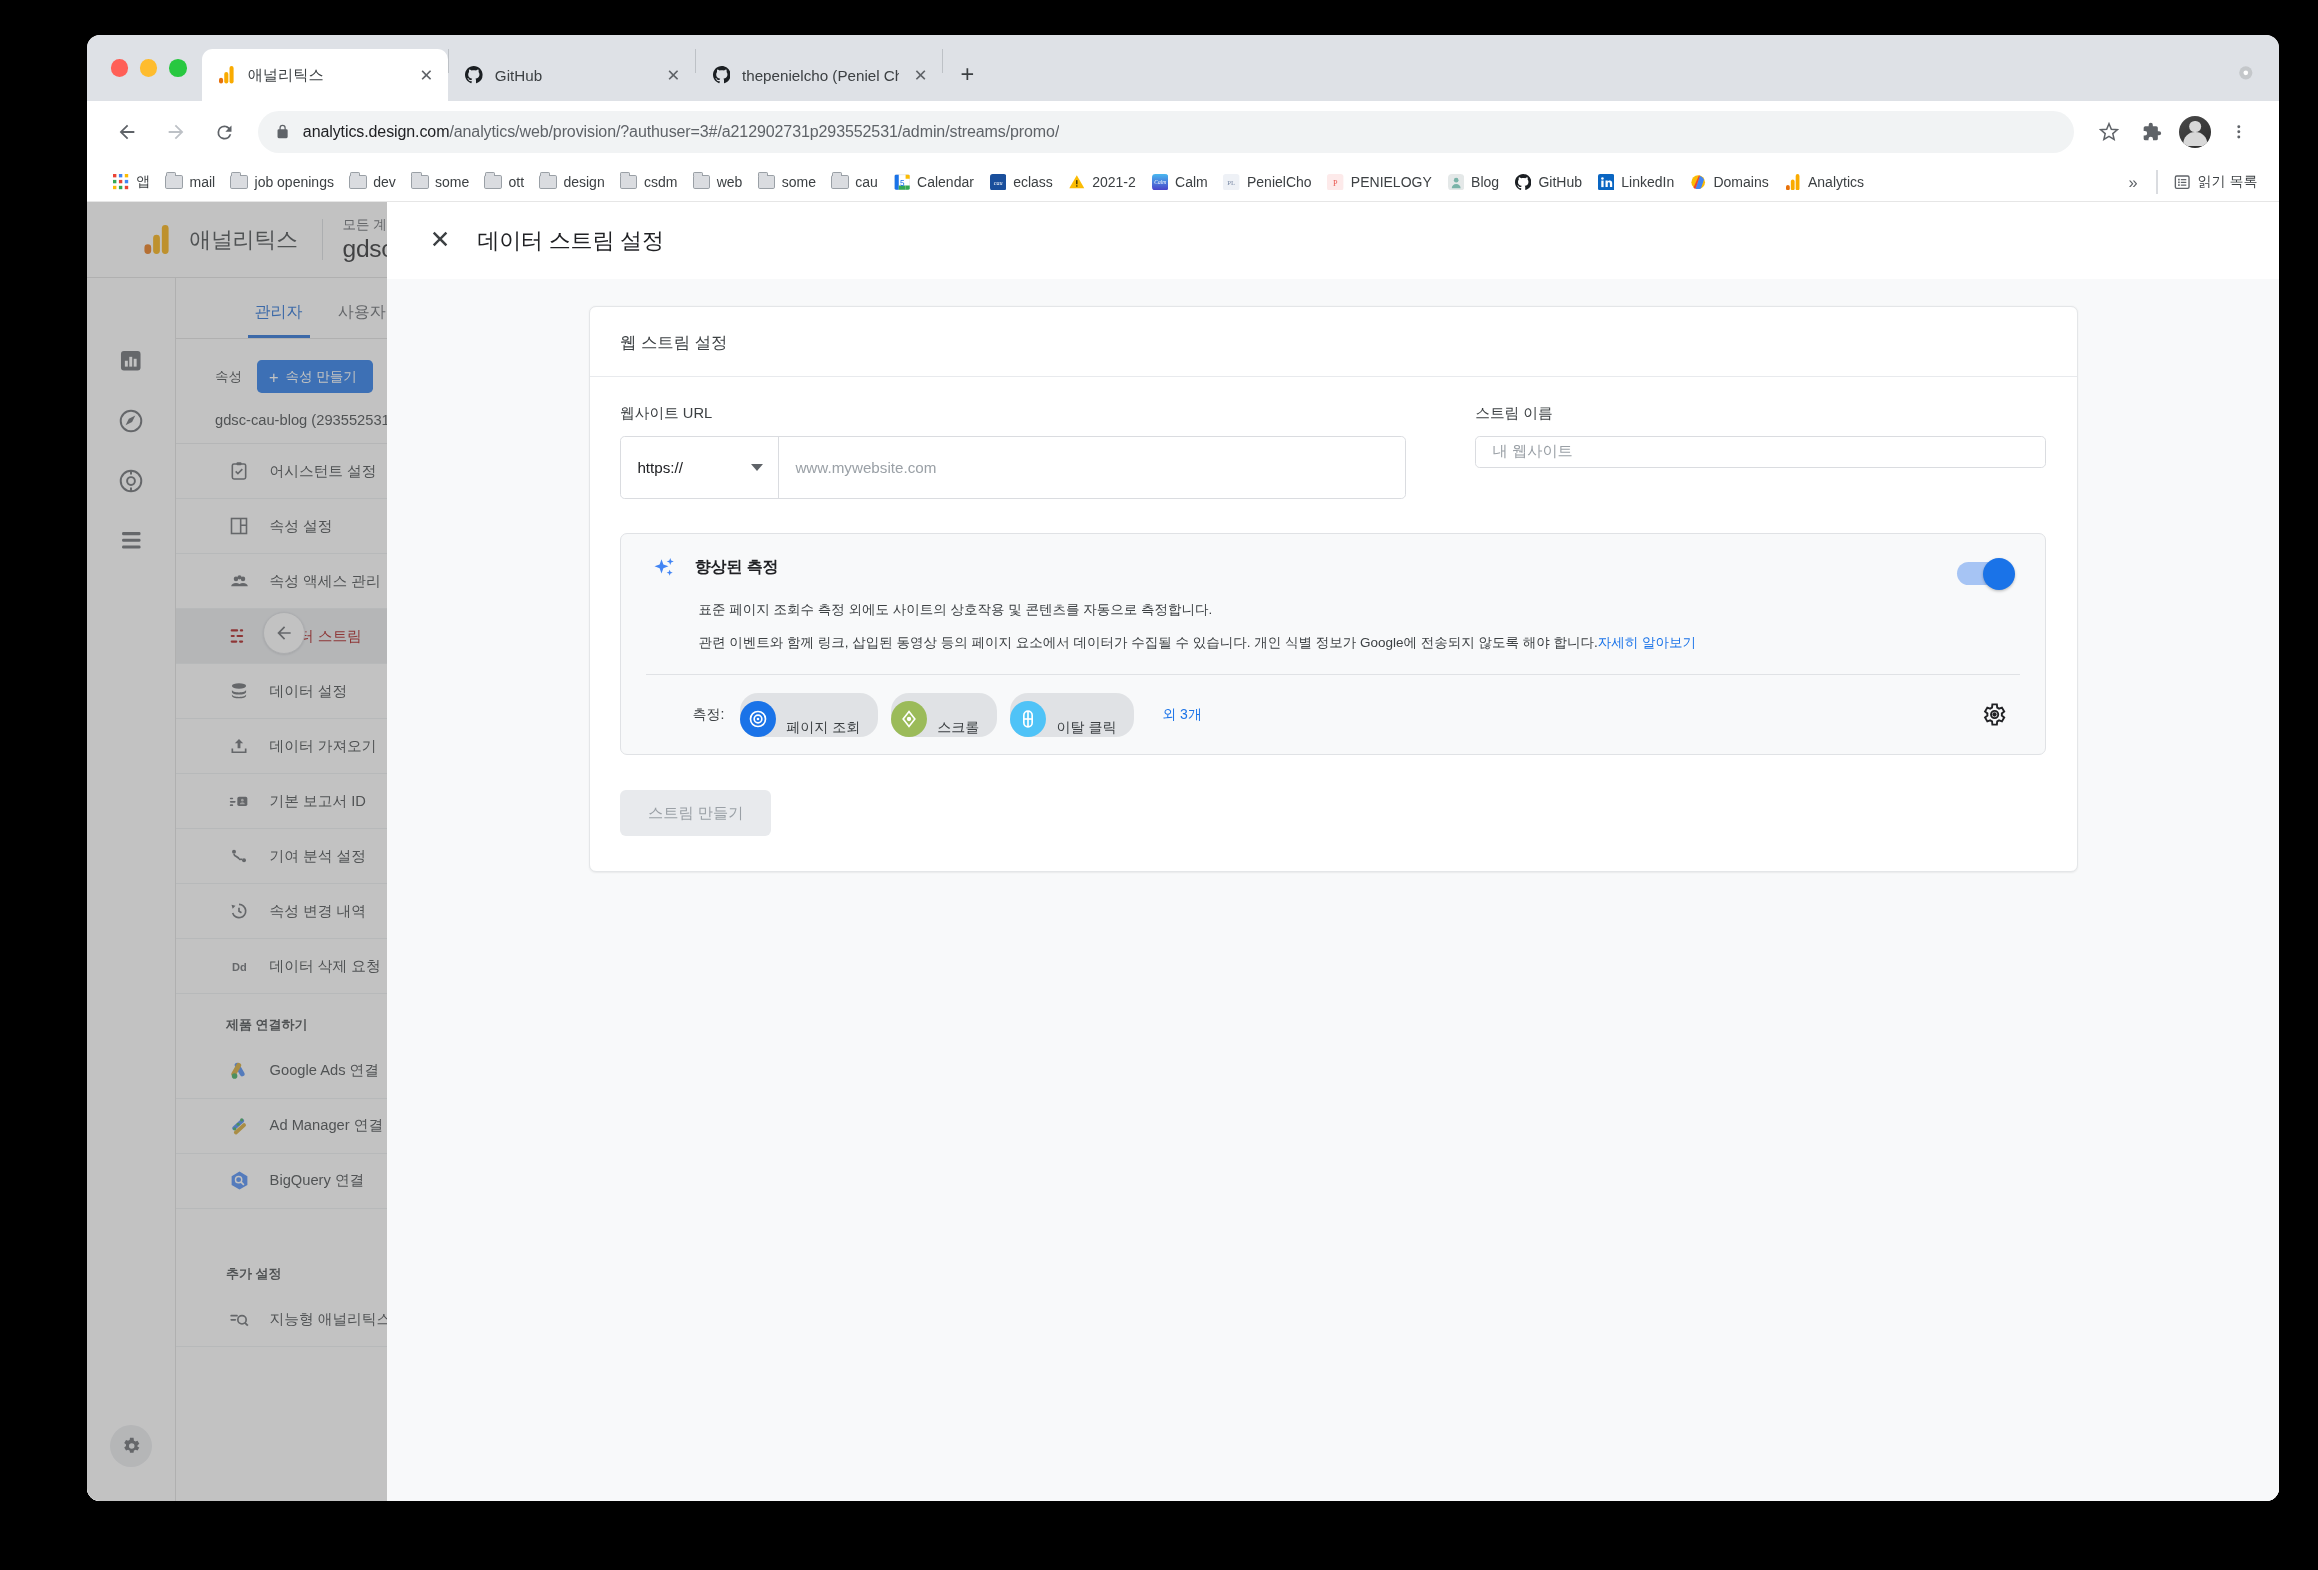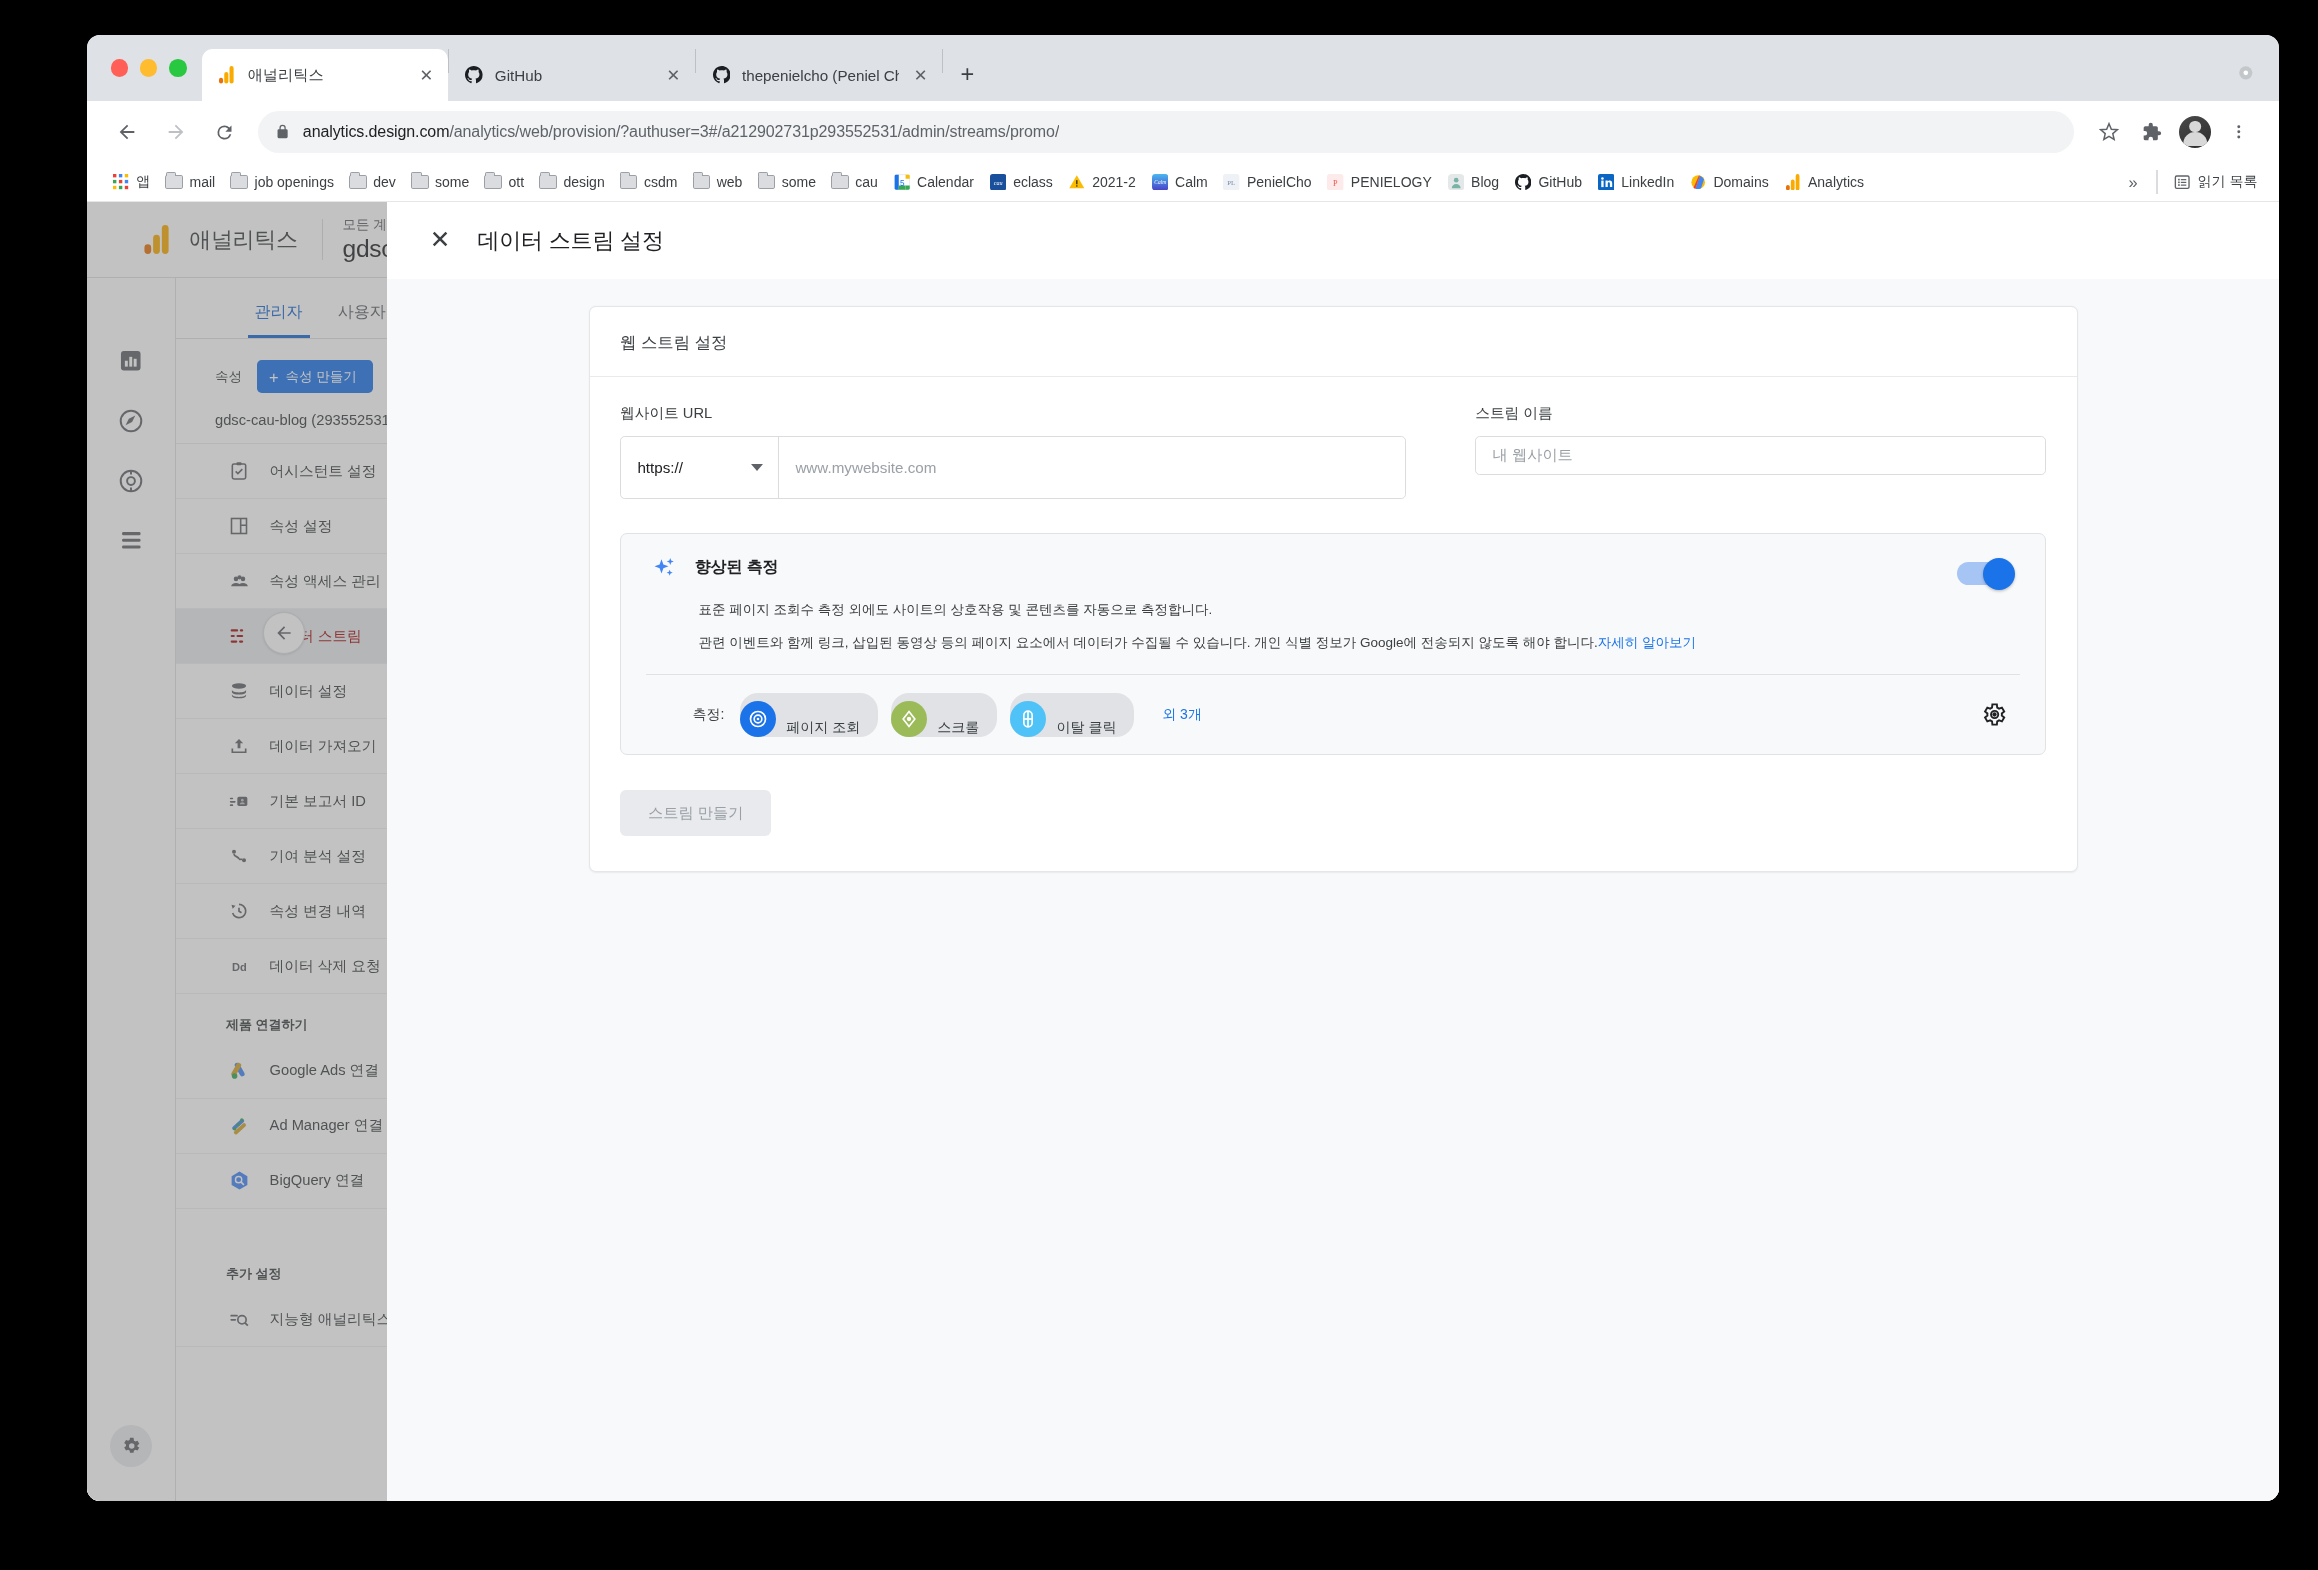--- a/index.html
+++ b/index.html
@@ -386,21 +386,21 @@
     border-right: 0.6px solid #dadce0;
   }
   .caret { width: 0; height: 0; border-left: 6.5px solid transparent; border-right: 6.5px solid transparent; border-top: 7px solid #5f6368; }
   .input-part {
     flex: 1 1 auto;
     display: flex; align-items: center;
     padding: 0 16.4px;
     font-size: 15.2px; color: #9aa0a6;
   }
   .text-input {
-    height: 39px;
+    height: 32px;
     border: 0.6px solid #dadce0;
     border-radius: 4.7px;
     display: flex; align-items: center;
     padding: 0 16.4px;
     font-size: 15.2px; color: #9aa0a6;
   }
 
   .em-card {
     margin-top: 34px;
     border: 0.6px solid #e0e2e5;

